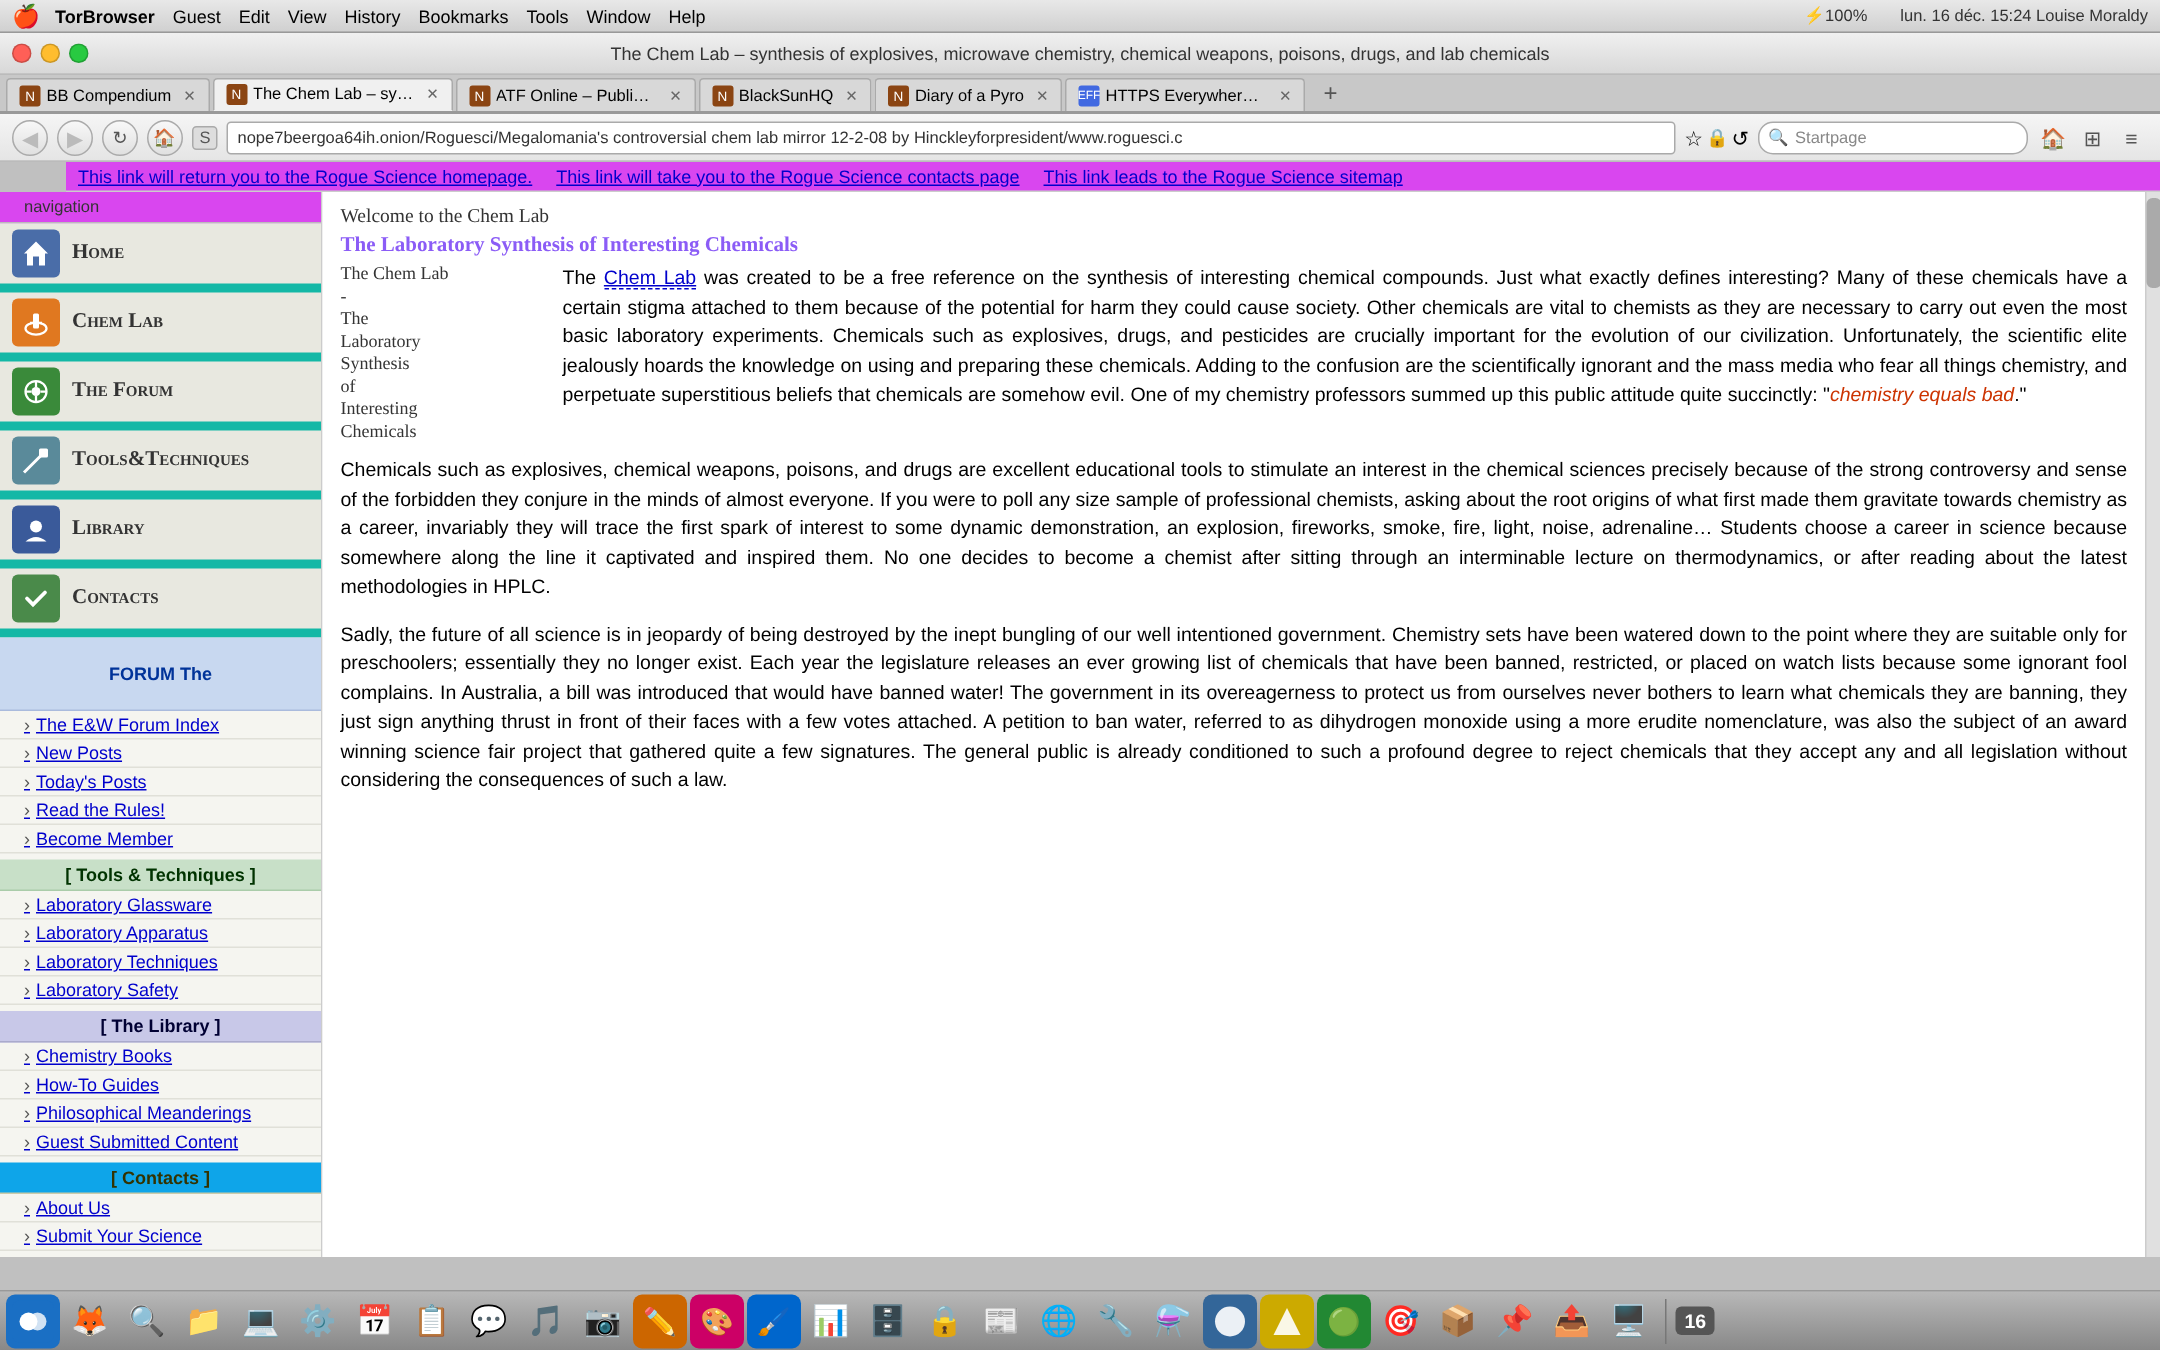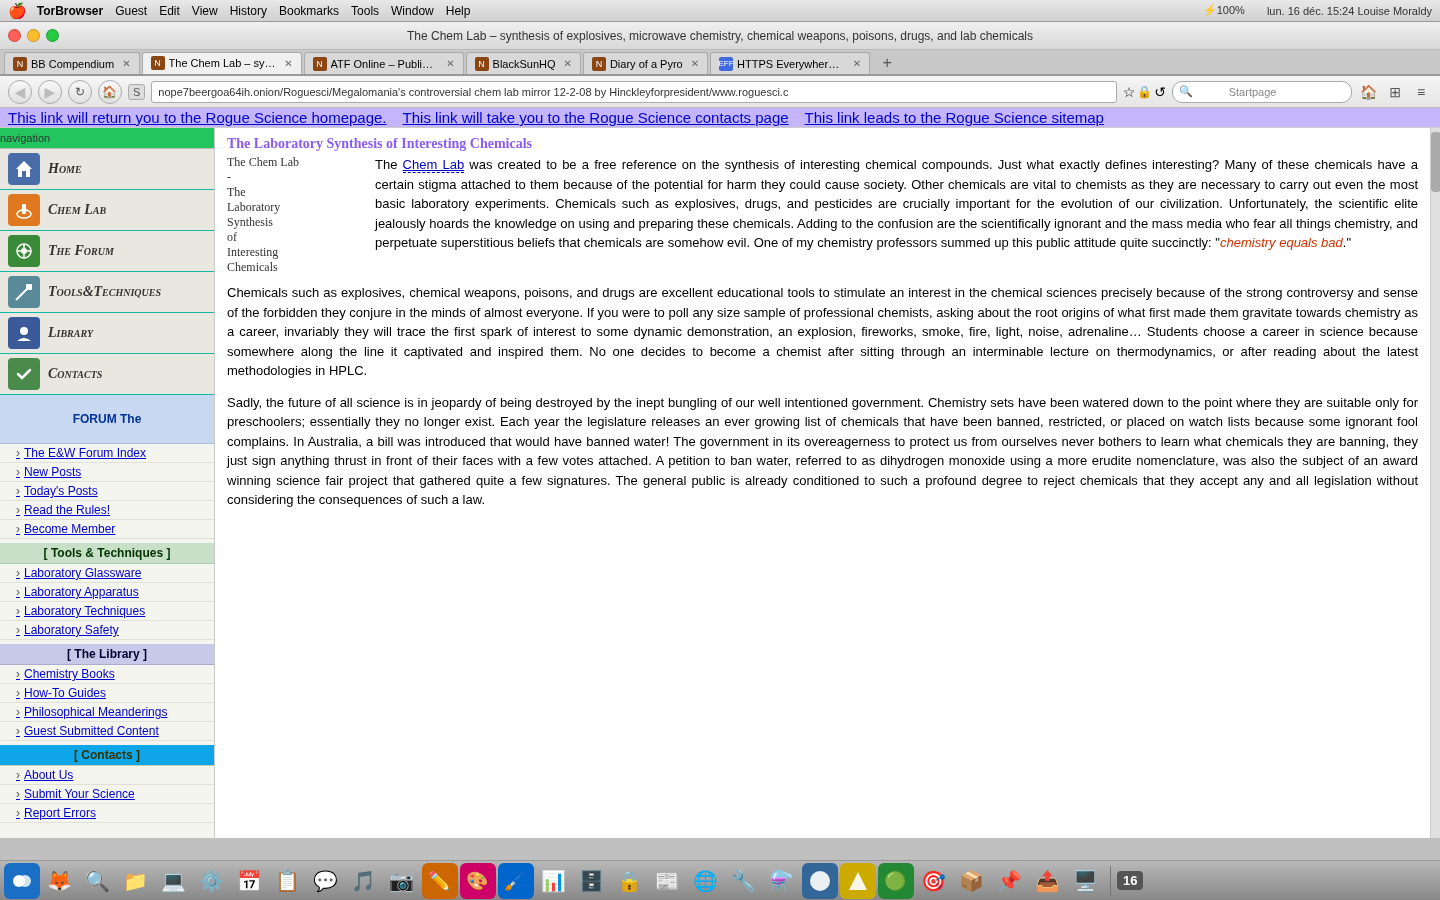--- a/index.html
+++ b/index.html
@@ -110,65 +110,65 @@
       font-size: 11px;
       display: flex;
       align-items: center;
       color: #888;
     }
     .nav-icons { display: flex; gap: 4px; }
     .nav-icon { width: 22px; height: 22px; display: flex; align-items: center; justify-content: center; font-size: 14px; color: #555; cursor: pointer; }
 
     
     .info-bar {
-      background: #c4b5fd;
+      background: #d946ef;
       height: 20px;
       display: flex;
       align-items: center;
       padding: 0 8px;
-      font-size: 15px;
+      font-size: 12px;
       color: #0000cc;
       border-bottom: 1px solid #ccc;
       gap: 16px;
+      margin-left: 44px;
     }
     .info-bar a { color: #0000cc; text-decoration: underline; cursor: pointer; }
 
     
     .main-area {
       display: flex;
       height: calc(900px - 22px - 22px - 28px - 26px - 32px - 20px - 40px);
       background: #f0f0f0;
     }
 
     
     .sidebar {
       width: 215px;
       background: #f5f5f0;
       border-right: 1px solid #ccc;
       overflow-y: auto;
       flex-shrink: 0;
     }
 
     .sidebar-nav-top {
-      background: #22c55e;
-      padding: 4px 0;
+      background: #d946ef;
+      padding: 4px 16px;
       font-size: 11px;
       color: #333;
       border-bottom: 1px solid #bbb;
     }
 
     .sidebar-icon-items { background: #e8e8e0; }
     .sidebar-icon-item {
       display: flex;
       align-items: center;
       padding: 4px 8px;
-      border-bottom: 1px solid #14b8a6;
+      border-bottom: 6px solid #14b8a6;
       gap: 8px;
       cursor: pointer;
-      font-style: italic;
     }
     .sidebar-icon-box {
       width: 32px; height: 32px;
       border-radius: 4px;
       display: flex; align-items: center; justify-content: center;
       font-size: 18px; color: white; flex-shrink: 0;
     }
     .icon-home { background: #4a6da8; }
     .icon-chemlab { background: #e07820; }
     .icon-forum { background: #3a8a3a; }
@@ -389,21 +389,21 @@
   <div class="url-bar">
     <span style="font-size:11px; overflow:hidden; white-space:nowrap;">nope7beergoa64ih.onion/Roguesci/Megalomania's controversial chem lab mirror 12-2-08 by Hinckleyforpresident/www.roguesci.c</span>
   </div>
   <div style="display:flex; align-items:center; gap:2px;">
     <span style="font-size:14px; cursor:pointer;">☆</span>
     <span style="font-size:12px;">🔒</span>
     <span style="font-size:14px; cursor:pointer;">↺</span>
   </div>
   <div class="search-bar">
     <span style="font-size:11px; margin-right:4px;">🔍</span>
-    <span style="color:#888; font-size:11px;margin-left:32px;">Startpage</span>
+    <span style="color:#888; font-size:11px;">Startpage</span>
   </div>
   <div class="nav-icons">
     <div class="nav-icon">🏠</div>
     <div class="nav-icon">⊞</div>
     <div class="nav-icon">≡</div>
   </div>
 </div>
 
 <div class="info-bar">
   <a>This link will return you to the Rogue Science homepage.</a>
@@ -497,20 +497,21 @@
     <a class="sidebar-link">Philosophical Meanderings</a>
     <a class="sidebar-link">Guest Submitted Content</a>
 
     <div class="sidebar-contacts-header">[ Contacts ]</div>
     <a class="sidebar-link">About Us</a>
     <a class="sidebar-link">Submit Your Science</a>
     <a class="sidebar-link">Report Errors</a>
   </div>
 
   <div class="content">
+    <div style="font-size:13px; color:#333; font-family:'Times New Roman',serif; margin-bottom:4px;">Welcome to the Chem Lab</div>
 
     <div class="content-title">The Laboratory Synthesis of Interesting Chemicals</div>
 
     <div class="content-intro">
       <div class="content-sidebar-text">
         <span>The Chem Lab</span><br>
         <span>-</span><br>
         <span>The</span><br>
         <span>Laboratory</span><br>
         <span>Synthesis</span><br>

